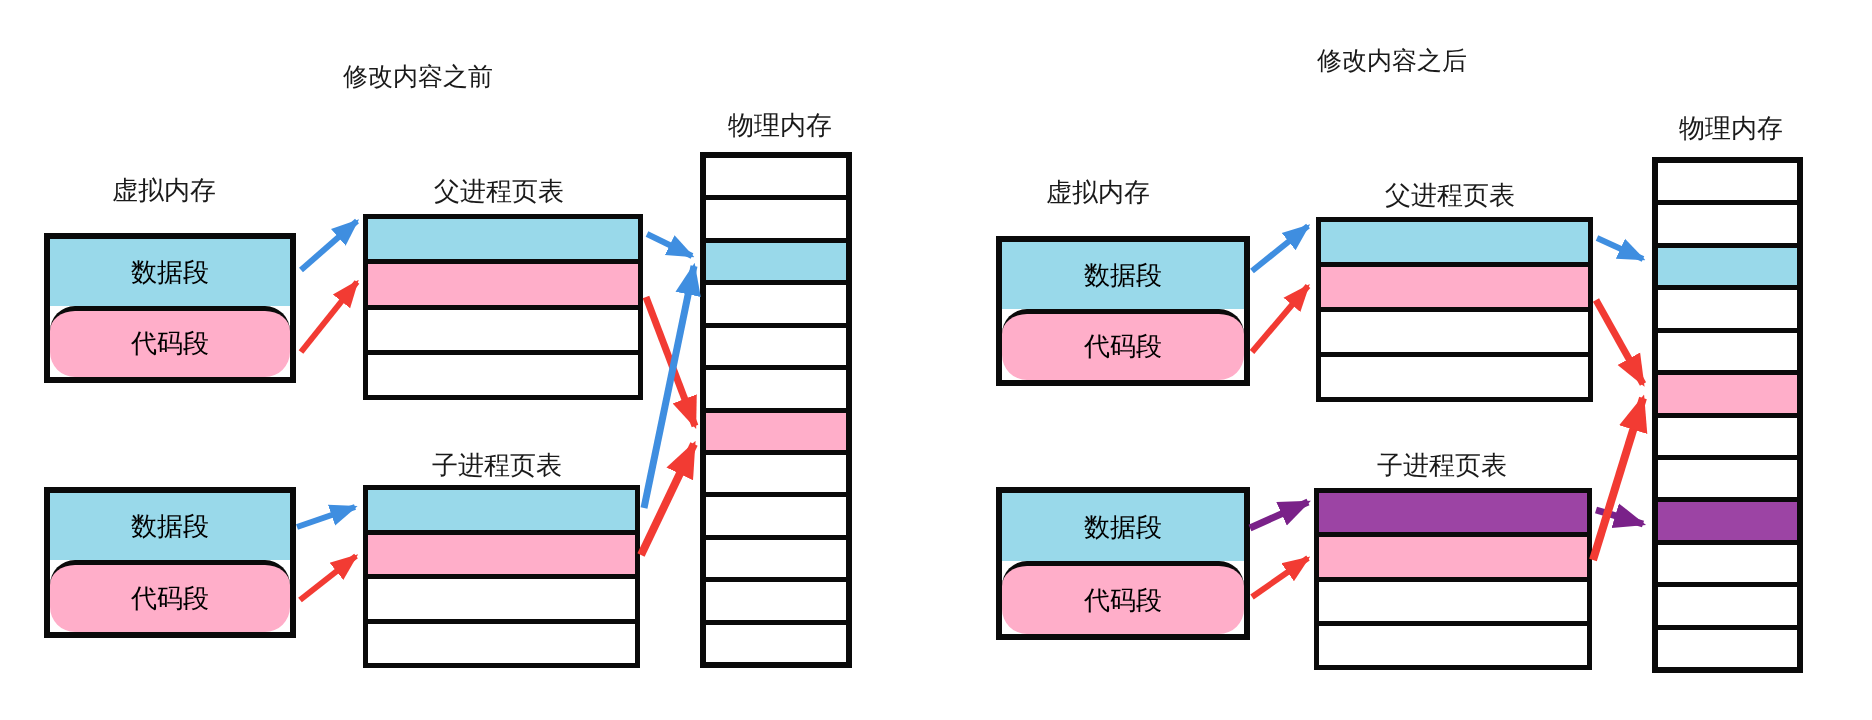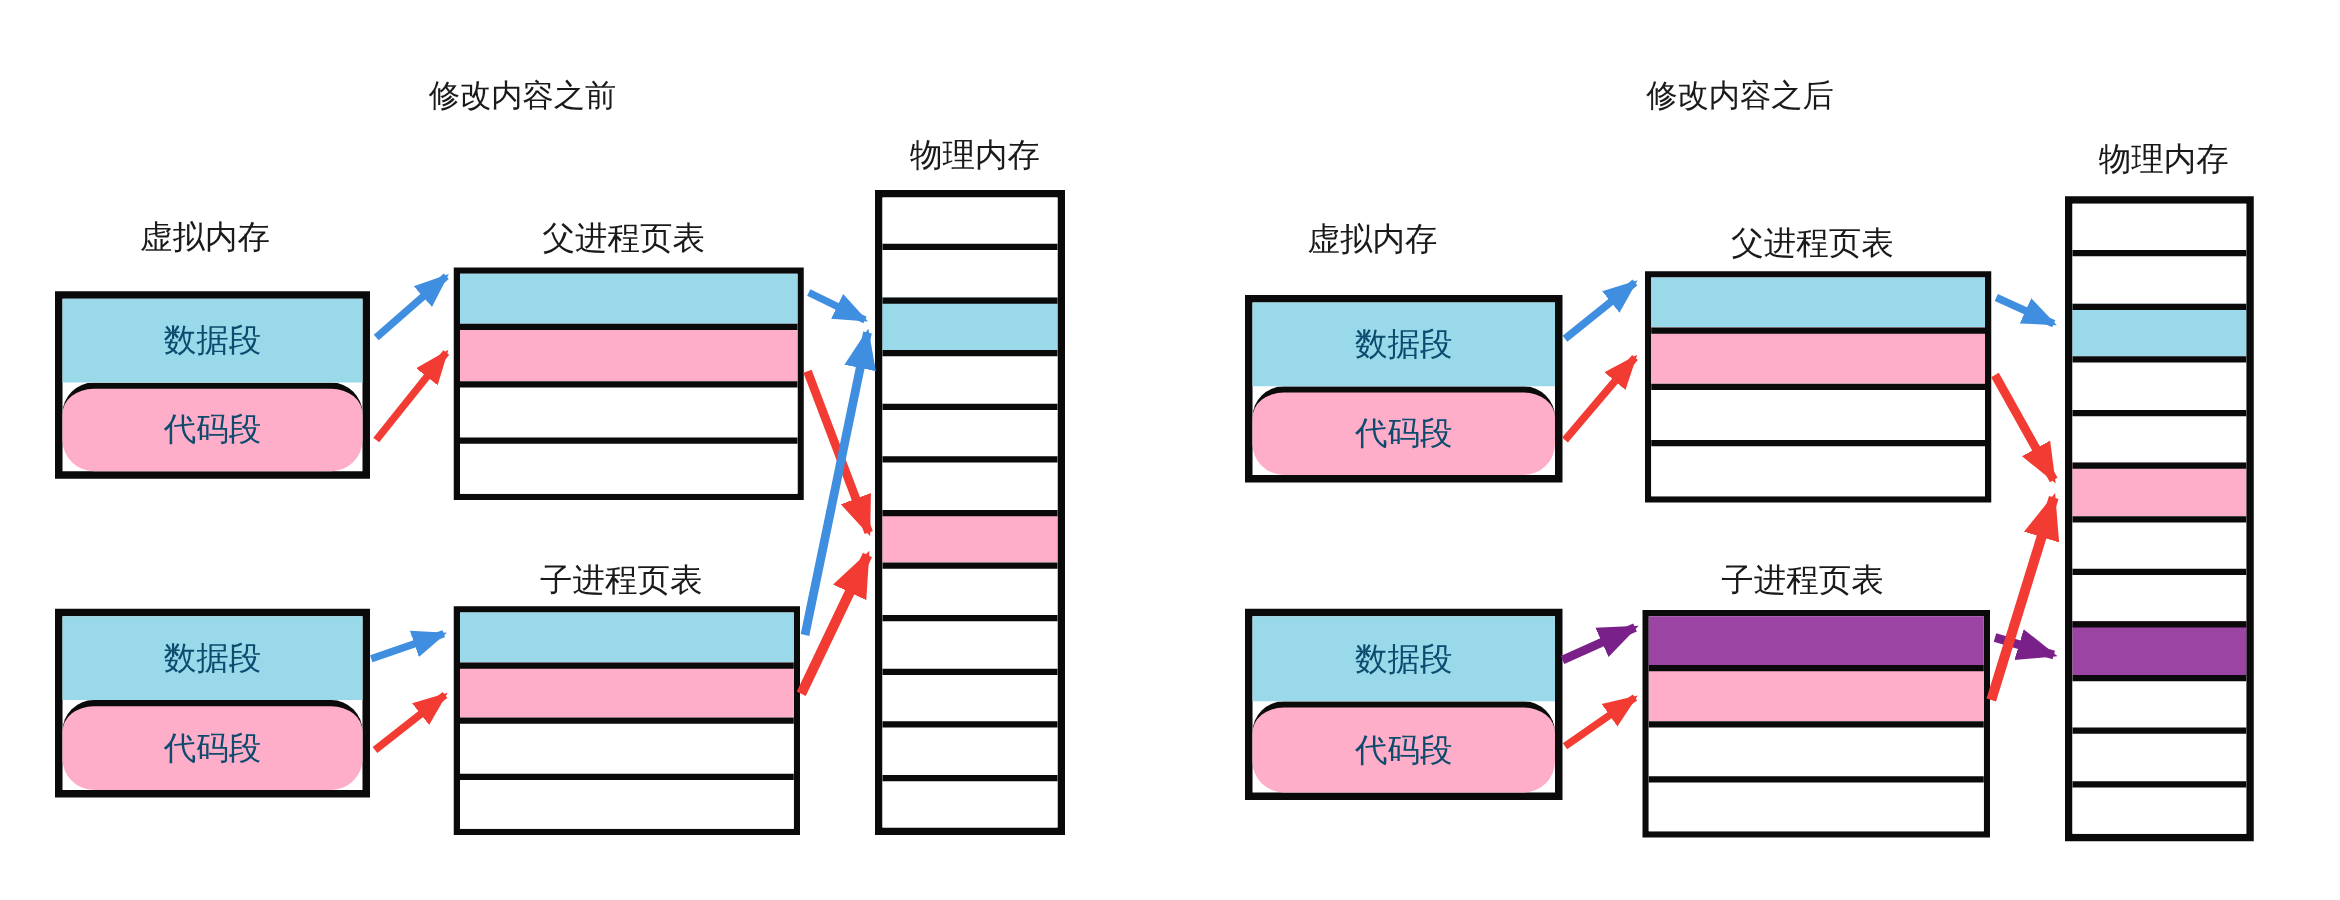--- a/index.html
+++ b/index.html
@@ -13,21 +13,21 @@
     position:absolute; transform:translateX(-50%);
     white-space:nowrap; font-size:26px; line-height:1; color:#1a1a1a;
   }
   .title { font-size:25px; }
   .vmbox {
     position:absolute; border:6px solid #0a0a0a; background:#fff;
     display:flex; flex-direction:column;
   }
   .vmseg {
     flex:1; display:flex; align-items:center; justify-content:center;
-    font-size:26px; color:#0c4a6e;text-align:center;
+    font-size:26px; color:#000000;text-align:center;
   }
   .vmseg + .vmseg { border-top:5px solid #0a0a0a;border-radius:25px; }
   .ptable {
     position:absolute; border:5px solid #0a0a0a; background:#fff;
     display:flex; flex-direction:column;
   }
   .ptable.phys { border-width:6px; }
   .trow { flex:1; }
   .trow + .trow { border-top:5px solid #0a0a0a; }
   #overlay {
@@ -78,21 +78,21 @@
       <div class="trow" style="background: rgb(255, 255, 255);"></div>
       <div class="trow" style="background: rgb(255, 255, 255);"></div>
       <div class="trow" style="background: rgb(255, 174, 201);"></div>
       <div class="trow" style="background: rgb(255, 255, 255);"></div>
       <div class="trow" style="background: rgb(255, 255, 255);"></div>
       <div class="trow" style="background: rgb(255, 255, 255);"></div>
       <div class="trow" style="background: rgb(255, 255, 255);"></div>
       <div class="trow" style="background: rgb(255, 255, 255);"></div>
     </div>
 
-  <div class="lbl title" style="left:1392px; top:64px;">修改内容之后</div>
+  <div class="lbl title" style="left:1392px; top:48px;">修改内容之后</div>
 
   <div class="lbl" style="left:1098px; top:179px;">虚拟内存</div>
   <div class="vmbox" style="left:996px; top:236px; width:254px; height:150px;">
     <div class="vmseg" style="background:#99d9ea;">数据段</div>
     <div class="vmseg" style="background:#ffaec9;">代码段</div>
   </div>
 
   <div class="lbl" style="left:1450px; top:182px;">父进程页表</div>
   <div class="ptable" style="left:1316px; top:217px; width:277px; height:185px;">
       <div class="trow" style="background: rgb(153, 217, 234);"></div>

